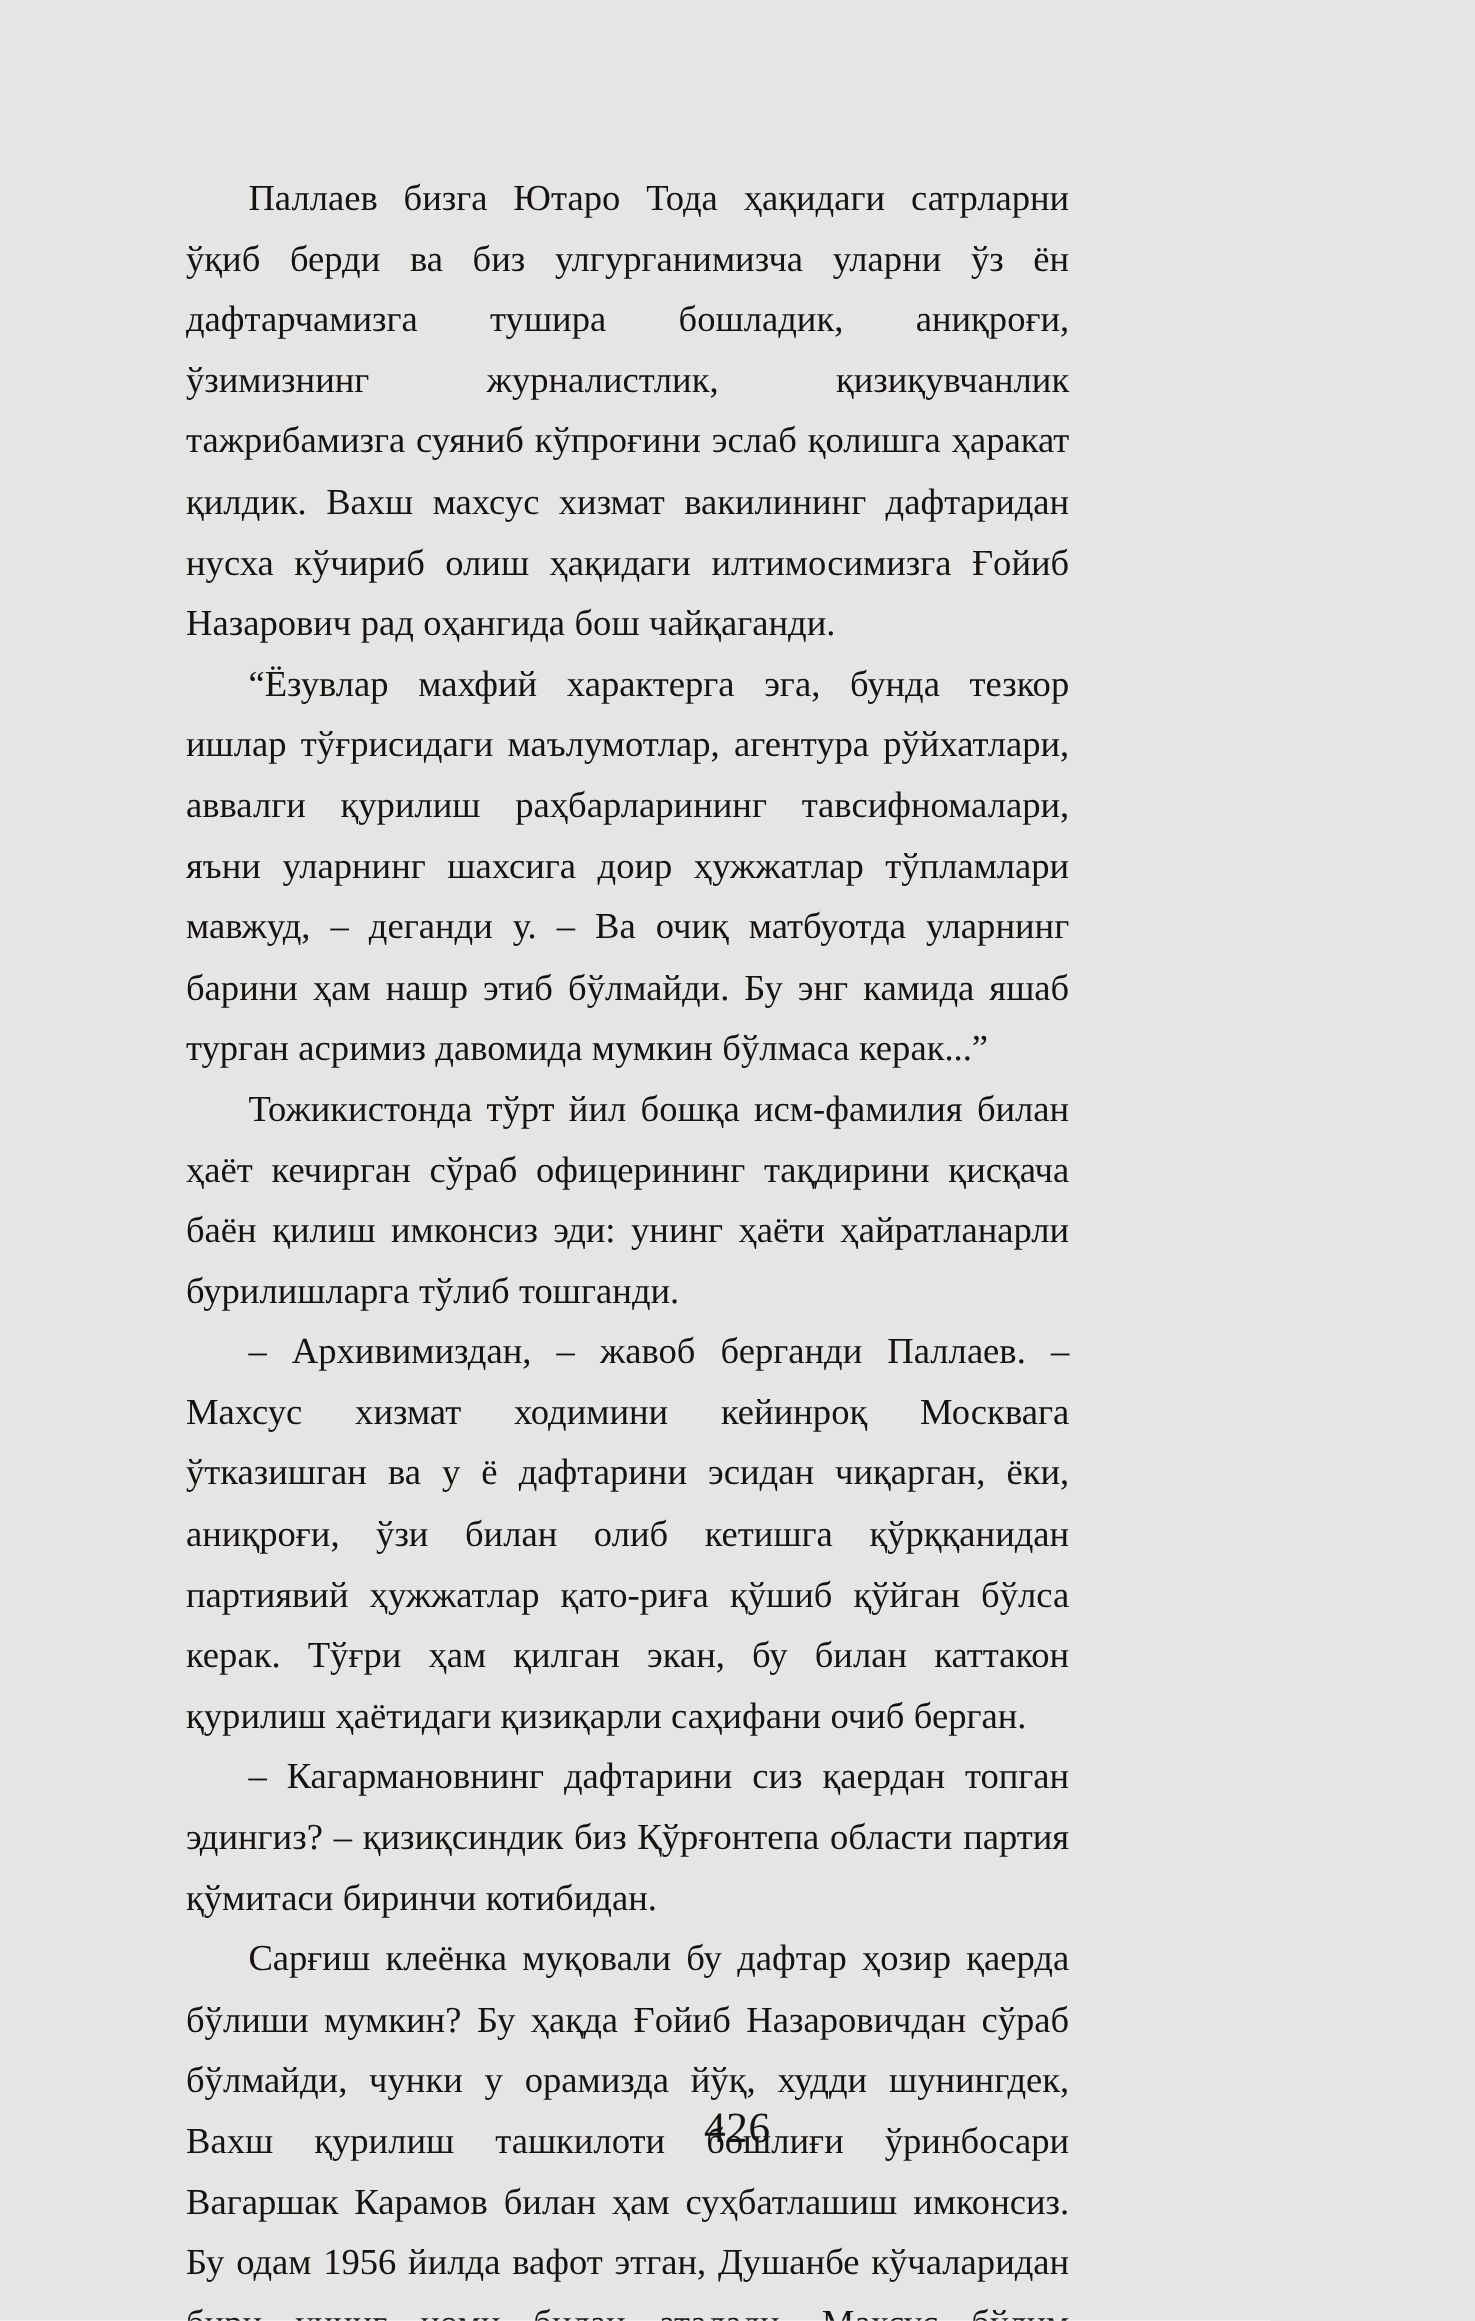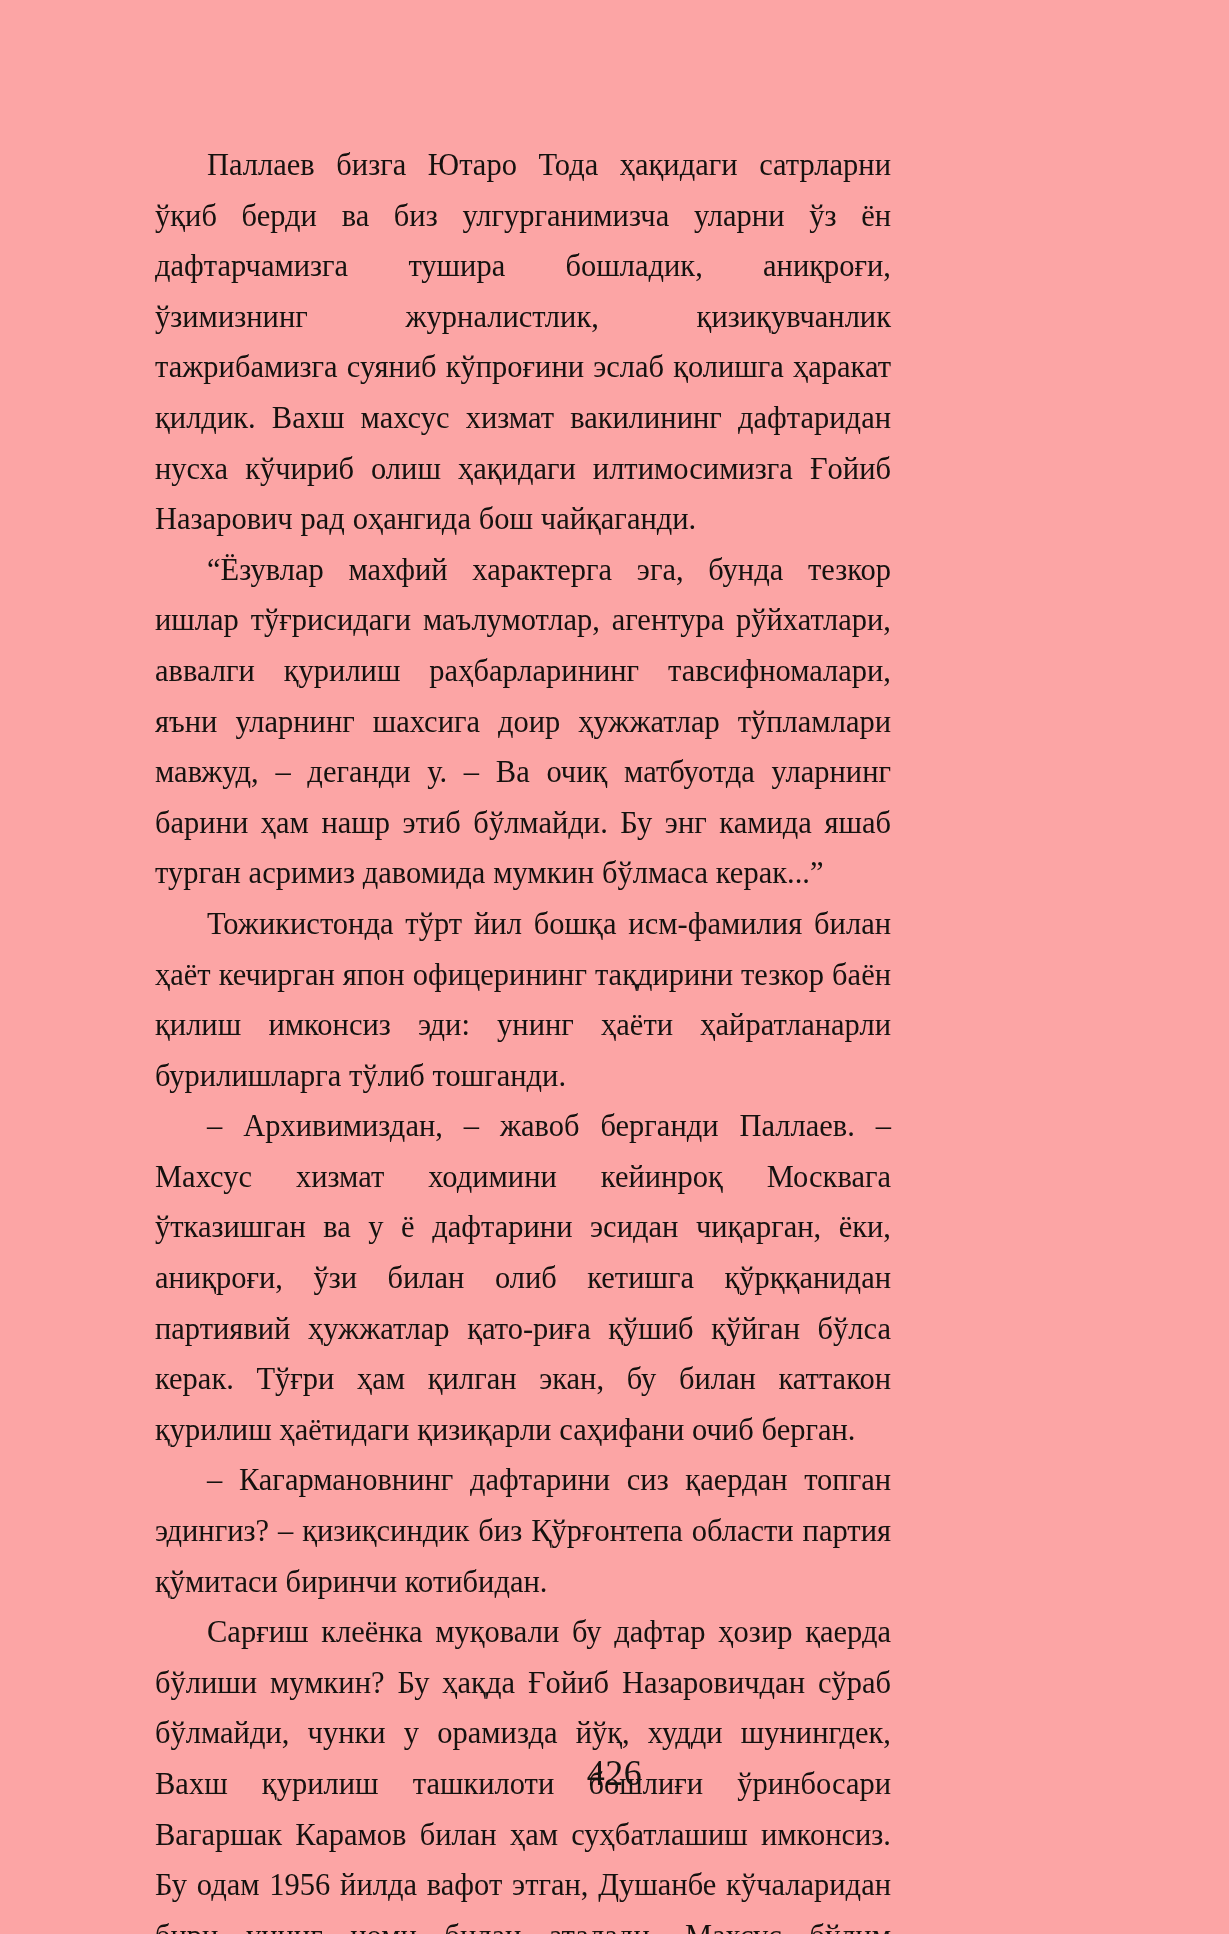--- a/index.html
+++ b/index.html
@@ -14,21 +14,21 @@
     color: #15120f;
     position: relative;
     overflow: hidden;
   }
   .page {
     position: absolute;
     top: 0;
     left: 0;
     width: 1229px;
     height: 1934px;
-    background: #fca5a5;
+    background: #e5e5e5;
   }
   .textblock {
     position: absolute;
     left: 155px;
     top: 140px;
     width: 736px;
   }
   .para {
     margin: 0;
     text-align: justify;
@@ -50,19 +50,19 @@
     letter-spacing: 0.5px;
   }
 </style>
 </head>
 <body>
 
 <div class="page">
   <div class="textblock">
     <p class="para">Паллаев бизга Ютаро Тода ҳақидаги сатрларни ўқиб берди ва биз улгурганимизча уларни ўз ён дафтарчамизга тушира бошладик, аниқроғи, ўзимизнинг журналистлик, қизиқувчанлик тажрибамизга суяниб кўпроғини эслаб қолишга ҳаракат қилдик. Вахш махсус хизмат вакилининг дафтаридан нусха кўчириб олиш ҳақидаги илтимосимизга Ғойиб Назарович рад оҳангида бош чайқаганди.</p>
     <p class="para">“Ёзувлар махфий характерга эга, бунда тезкор ишлар тўғрисидаги маълумотлар, агентура рўйхатлари, аввалги қурилиш раҳбарларининг тавсифномалари, яъни уларнинг шахсига доир ҳужжатлар тўпламлари мавжуд, – деганди у. – Ва очиқ матбуотда уларнинг барини ҳам нашр этиб бўлмайди. Бу энг камида яшаб турган асримиз давомида мумкин бўлмаса керак...”</p>
-    <p class="para">Тожикистонда тўрт йил бошқа исм-фамилия билан ҳаёт кечирган япон офицерининг тақдирини тезкор баён қилиш имконсиз эди: унинг ҳаёти ҳайратланарли бурилишларга тўлиб тошганди.</p>
+    <p class="para">Тожикистонда тўрт йил бошқа исм-фамилия билан ҳаёт кечирган сўраб офицерининг тақдирини қисқача баён қилиш имконсиз эди: унинг ҳаёти ҳайратланарли бурилишларга тўлиб тошганди.</p>
     <p class="para">– Архивимиздан, – жавоб берганди Паллаев. – Махсус хизмат ходимини кейинроқ Москвага ўтказишган ва у ё дафтарини эсидан чиқарган, ёки, аниқроғи, ўзи билан олиб кетишга қўрққанидан партиявий ҳужжатлар қато-риға қўшиб қўйган бўлса керак. Тўғри ҳам қилган экан, бу билан каттакон қурилиш ҳаётидаги қизиқарли саҳифани очиб берган.</p>
     <p class="para">– Кагармановнинг дафтарини сиз қаердан топган эдингиз? – қизиқсиндик биз Қўрғонтепа области партия қўмитаси биринчи котибидан.</p>
     <p class="para">Сарғиш клеёнка муқовали бу дафтар ҳозир қаерда бўлиши мумкин? Бу ҳақда Ғойиб Назаровичдан сўраб бўлмайди, чунки у орамизда йўқ, худди шунингдек, Вахш қурилиш ташкилоти бошлиғи ўринбосари Вагаршак Карамов билан ҳам суҳбатлашиш имконсиз. Бу одам 1956 йилда вафот этган, Душанбе кўчаларидан бири унинг номи билан аталади. Махсус бўлим бошлиғи Муборакшо</p>
   </div>
   <div class="pagenum">426</div>
 </div>
 
 </body></html>

